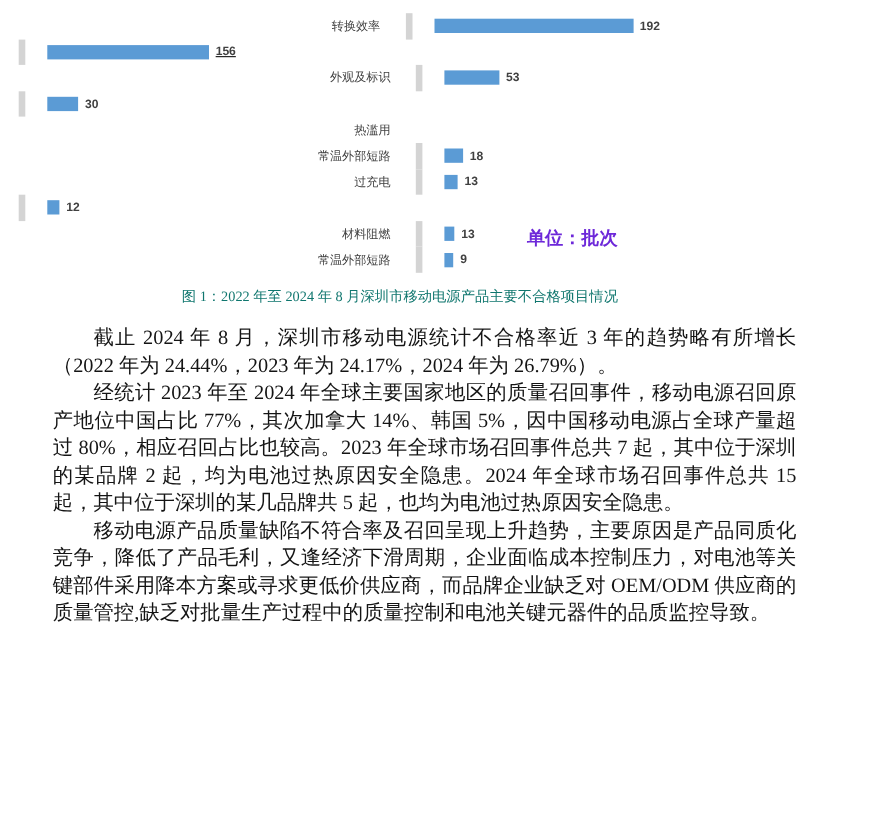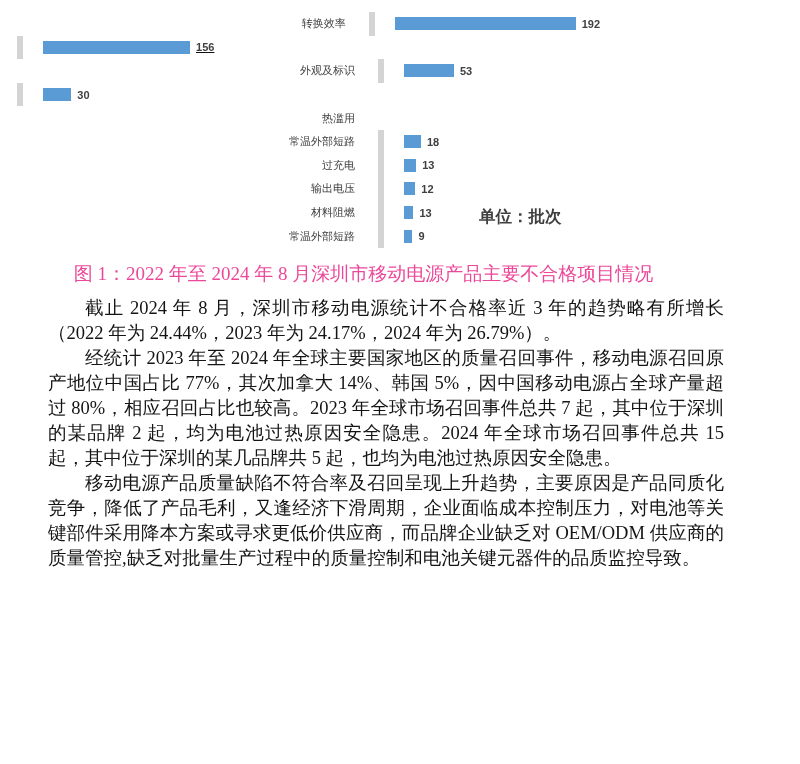--- a/index.html
+++ b/index.html
@@ -58,32 +58,32 @@
     margin-left: 6px;
     white-space: nowrap;
   }
   .unit-label {
     position: absolute;
     left: 479px;
     top: 206px;
     font-family: "Liberation Sans", "DejaVu Sans", sans-serif;
     font-size: 16.5px;
     font-weight: 600;
-    color: #404040;
+    color: #6d28d9;
   }
 
   
   .figure-caption {
     position: absolute;
     top: 261px;
     left: 0;
     width: 727px;
     text-align: center;
-    font-size: 19px;
-    color: #ec4899;
+    font-size: 13px;
+    color: #0f766e;
   }
 
   
   .body-text {
     position: absolute;
     top: 296px;
     left: 48px;
     width: 676px;
     font-size: 18.5px;
     line-height: 25px;
@@ -136,21 +136,20 @@
       </div>
     </div>
     <div class="chart-row">
       <span class="chart-label">过充电</span>
       <div class="chart-bar-area" style="border-left-color: rgb(212, 212, 212);">
         <div class="chart-bar" style="width: 12.2552px; background: rgb(91, 155, 213);"></div>
         <span class="chart-value">13</span>
       </div>
     </div>
     <div class="chart-row">
-      <span class="chart-label">输出电压</span>
       <div class="chart-bar-area" style="border-left-color: rgb(212, 212, 212);">
         <div class="chart-bar" style="width: 11.3125px; background: rgb(91, 155, 213);"></div>
         <span class="chart-value">12</span>
       </div>
     </div>
     <div class="chart-row">
       <span class="chart-label">材料阻燃</span>
       <div class="chart-bar-area" style="border-left-color: rgb(212, 212, 212);">
         <div class="chart-bar" style="width: 9.42708px; background: rgb(91, 155, 213);"></div>
         <span class="chart-value">13</span>

